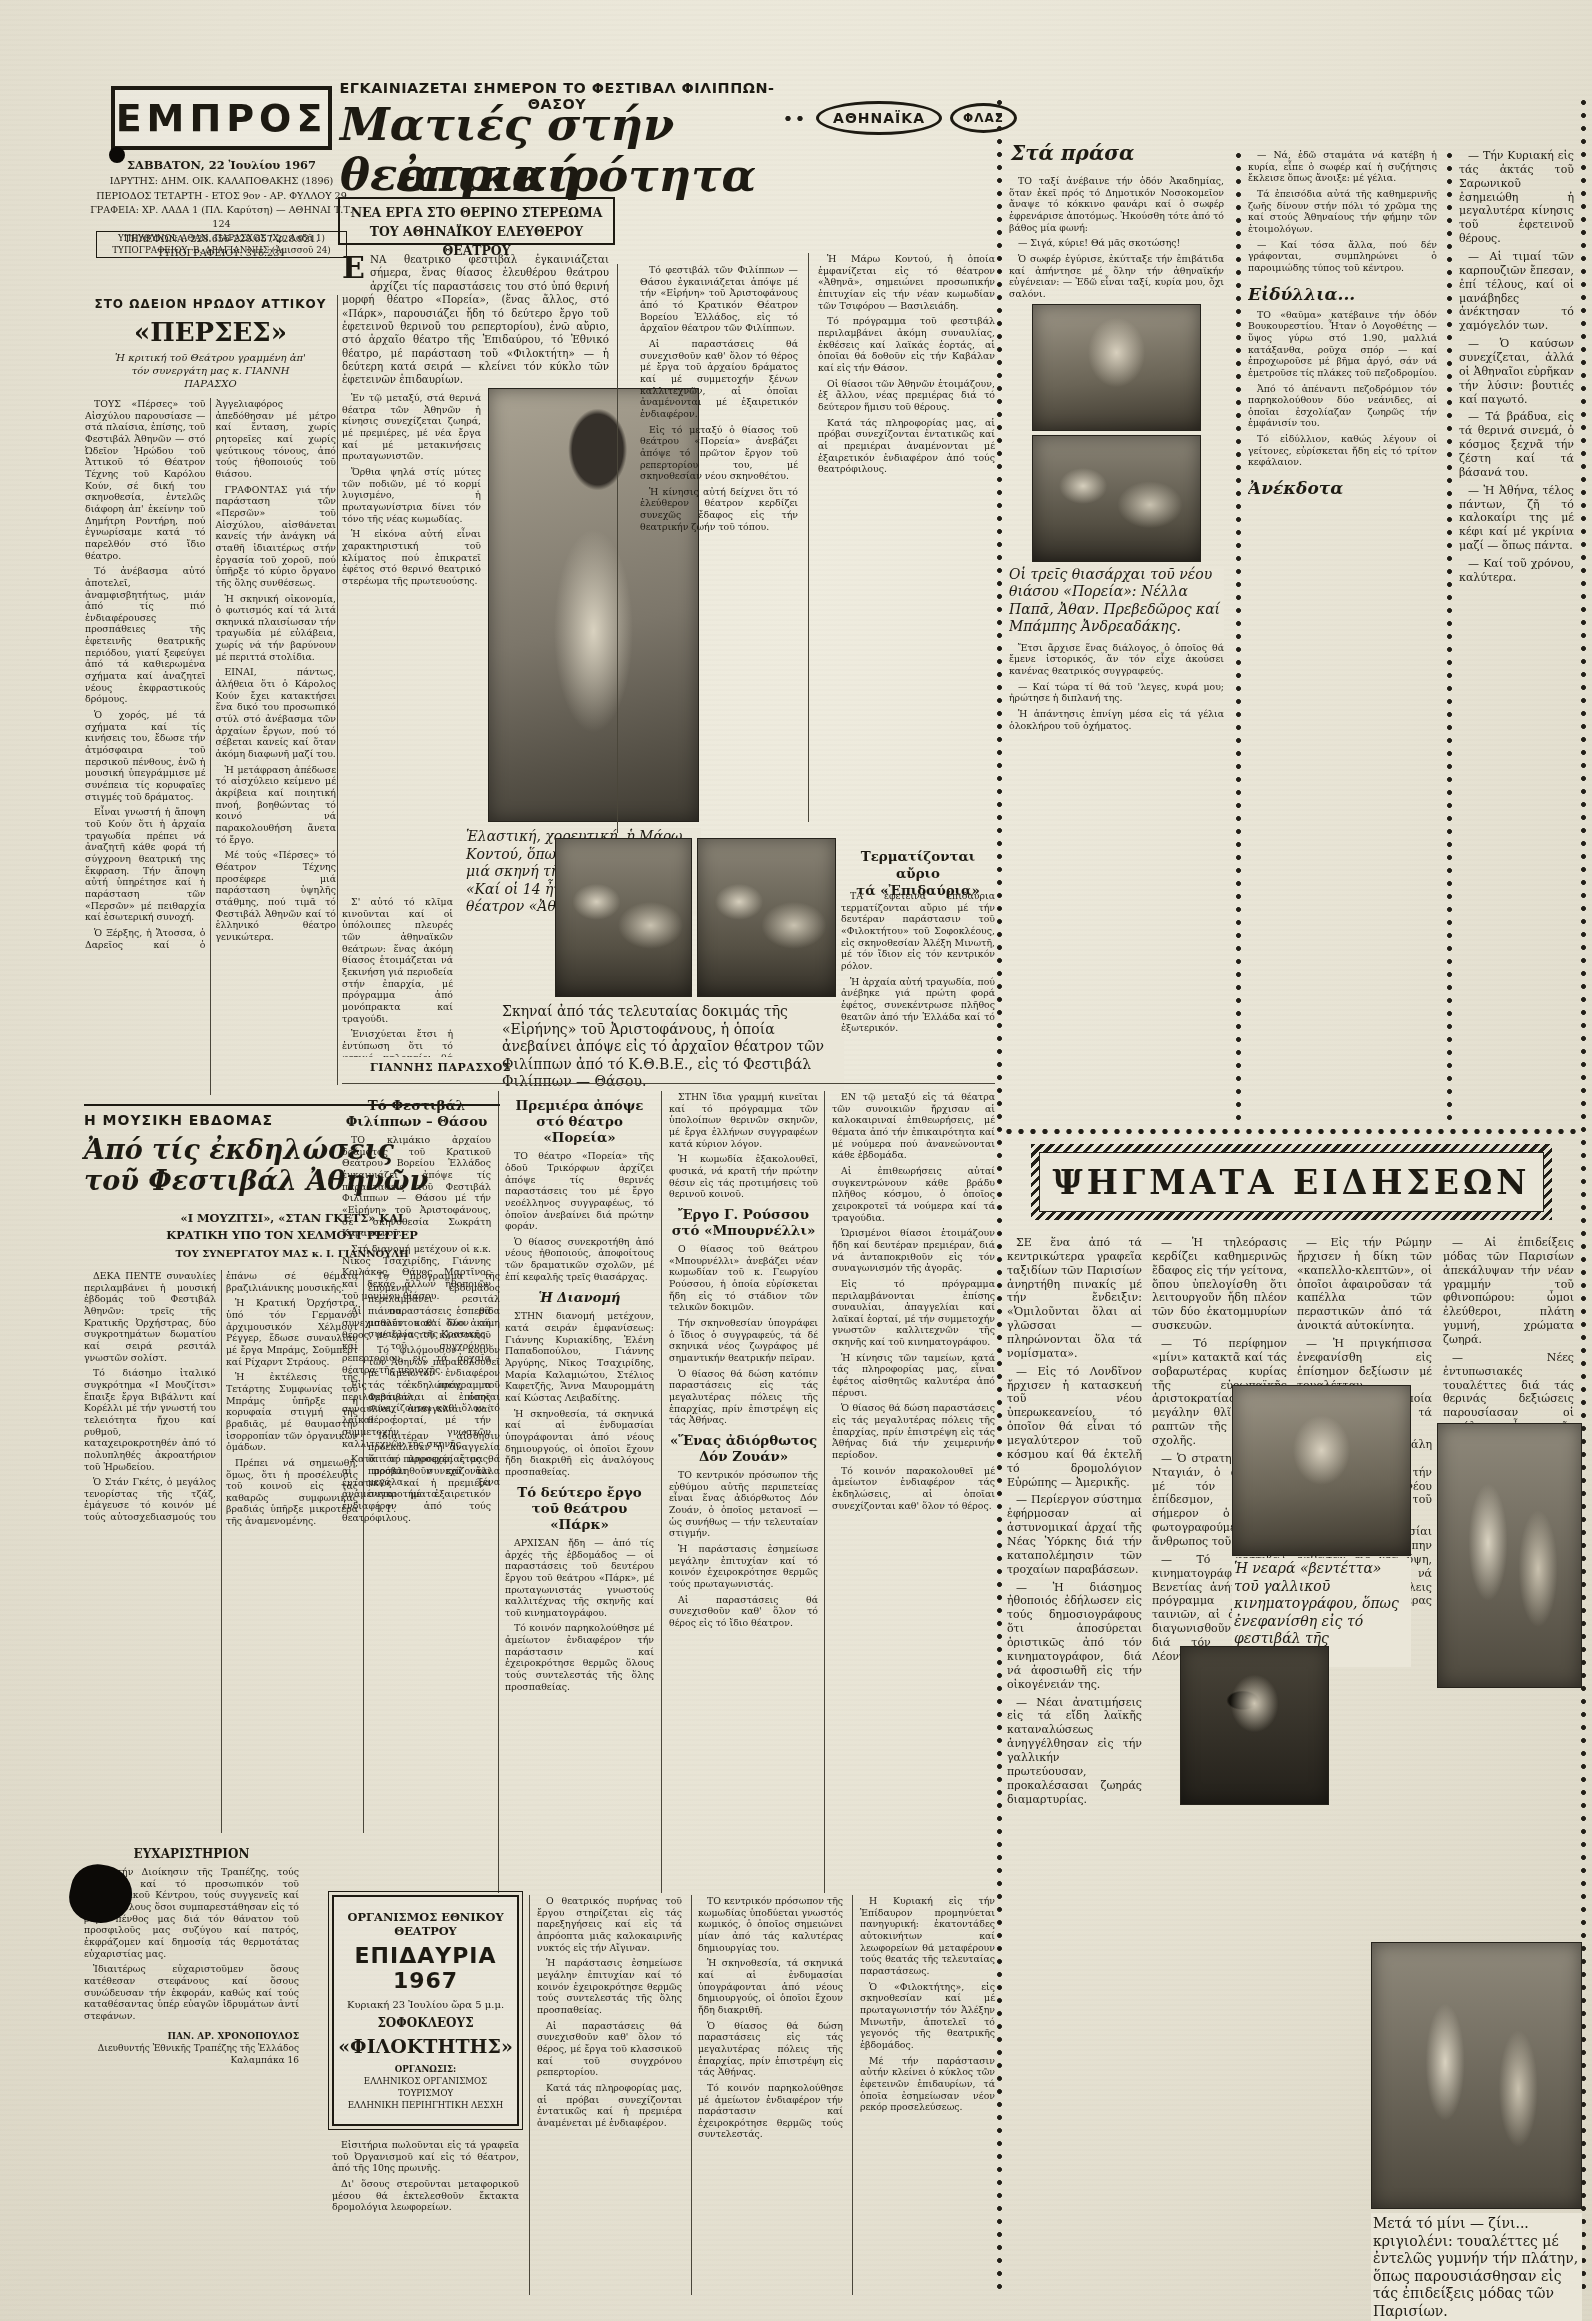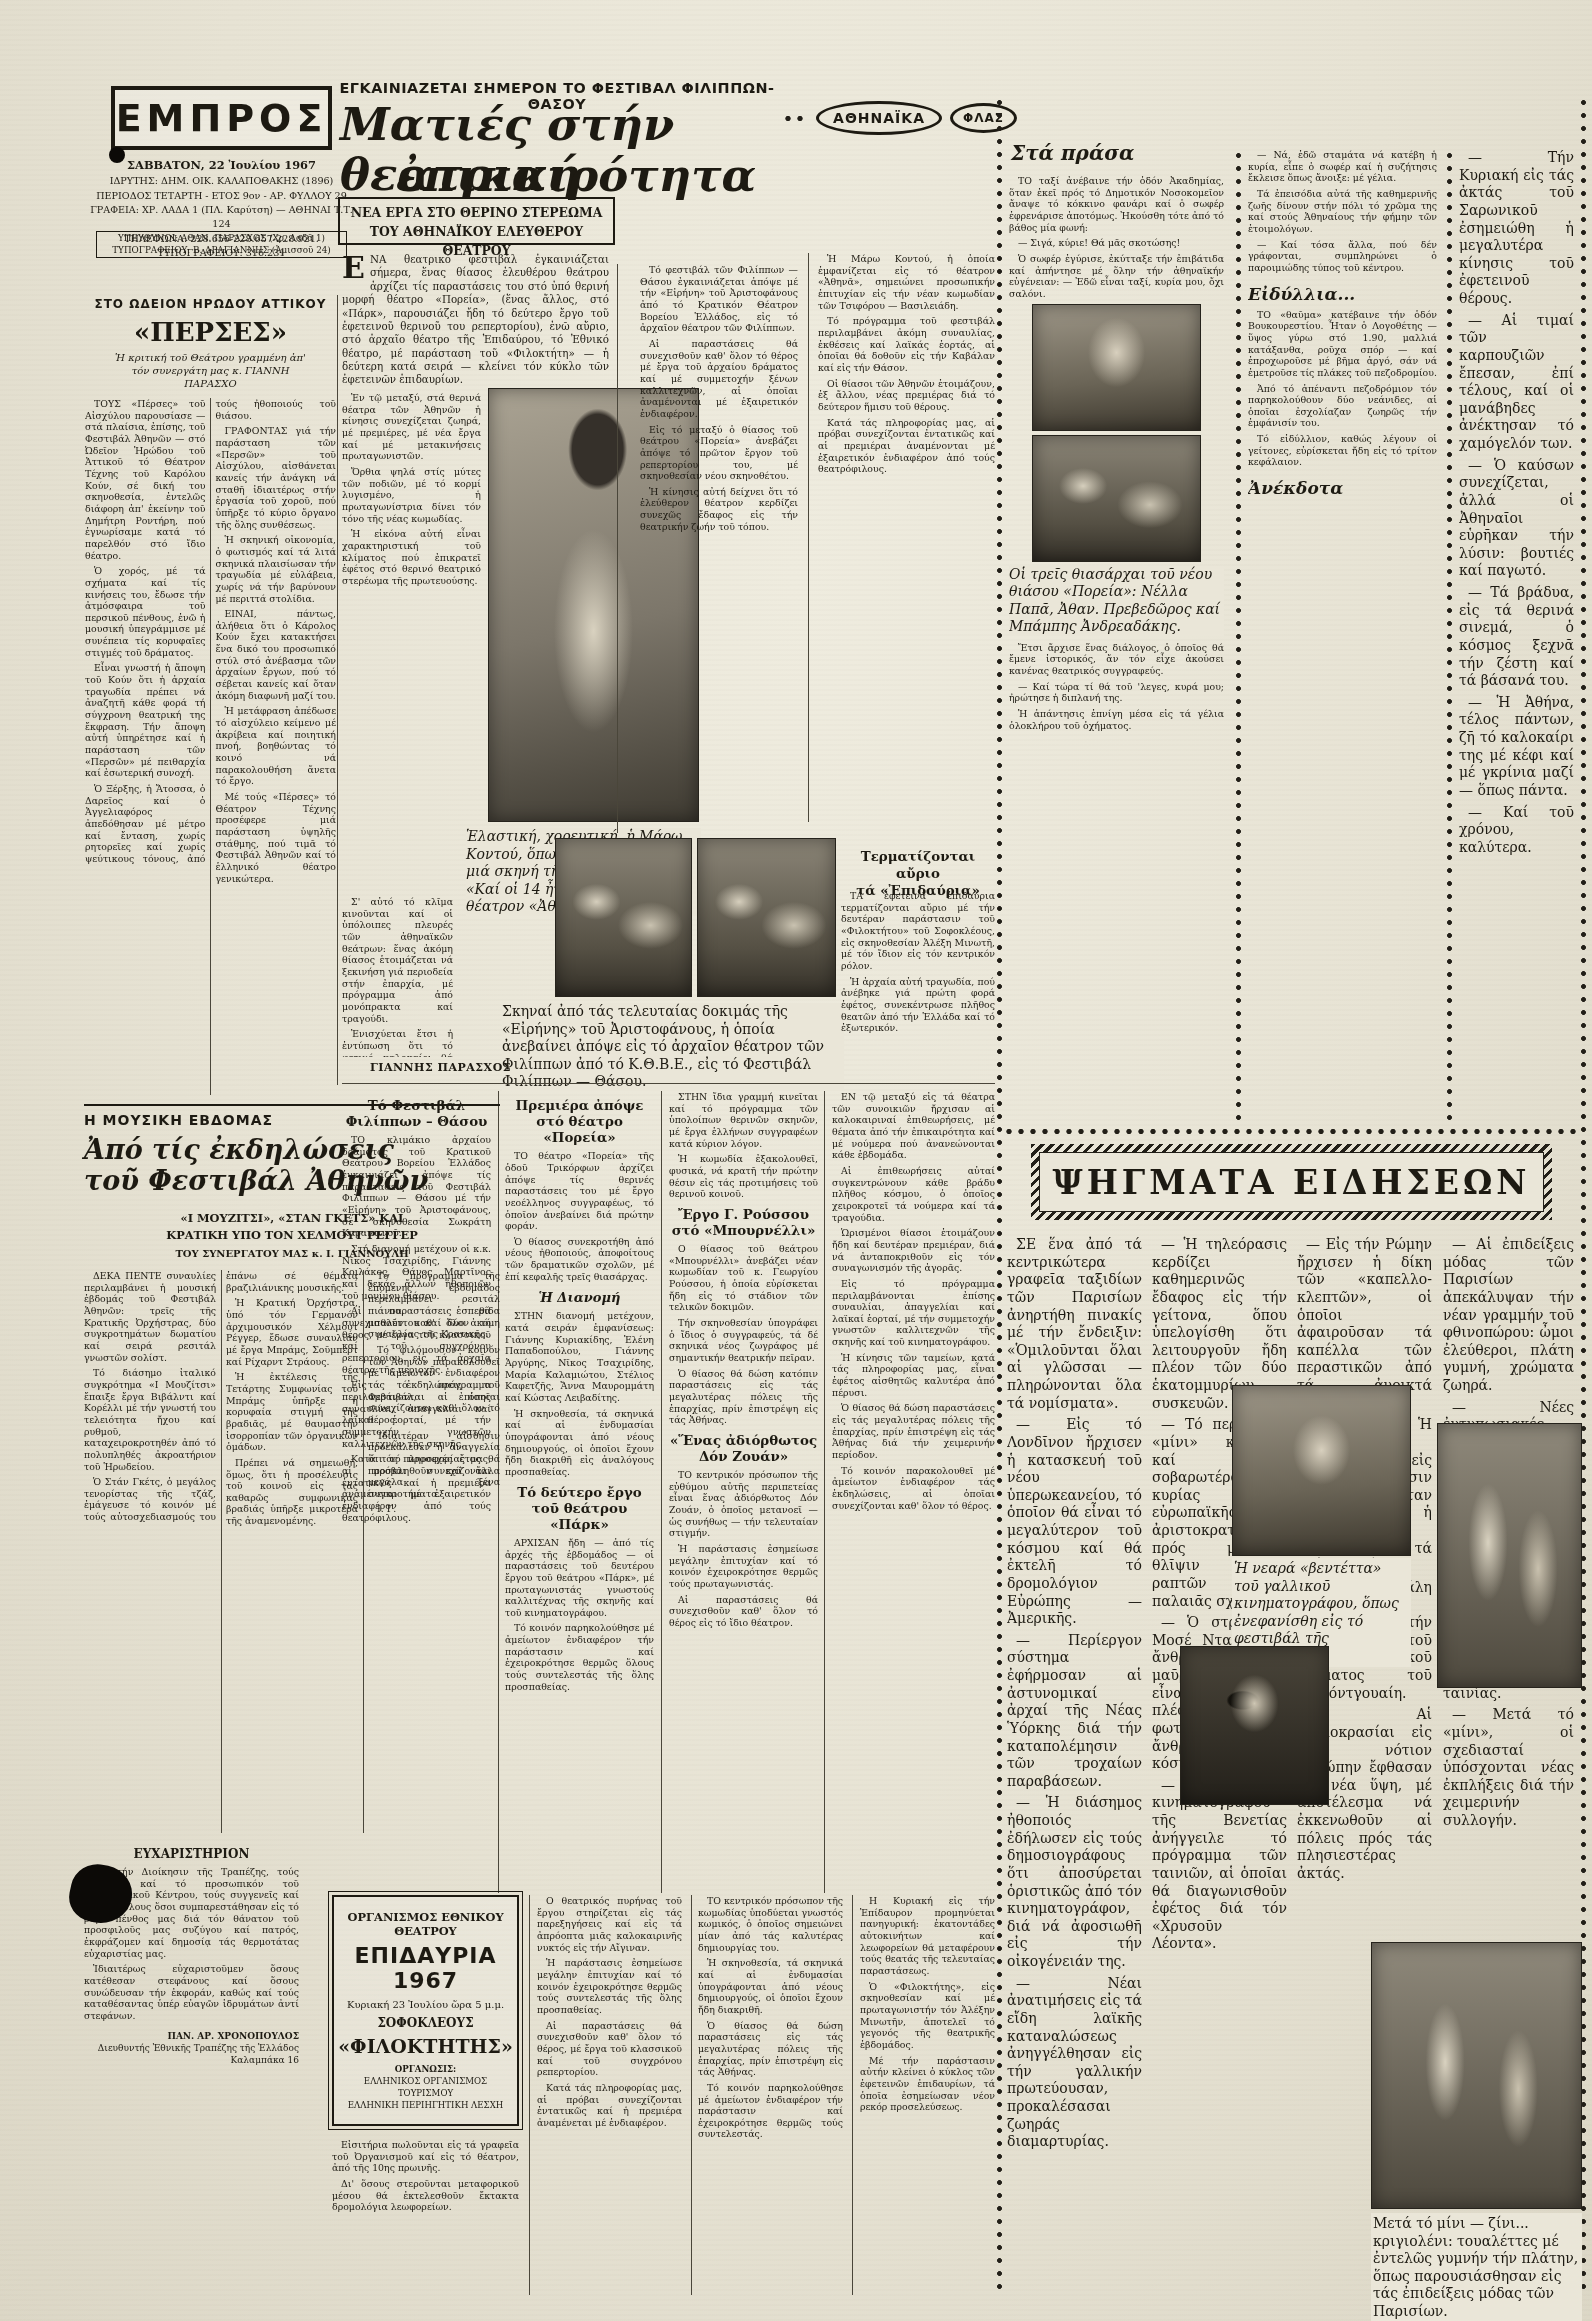--- a/index.html
+++ b/index.html
@@ -15,21 +15,21 @@
   .page::before{content:"";position:absolute;inset:0;pointer-events:none;
     background:repeating-linear-gradient(0deg, rgba(60,50,30,0.015) 0 2px, transparent 2px 5px);}
   .abs{position:absolute}
   .b{font-weight:bold}
   .i{font-style:italic}
   .c{text-align:center}
   .pre{white-space:pre-line}
   .clip{overflow:hidden}
   .sans{font-family:"DejaVu Sans",sans-serif}
   .small{font-size:9.4px;line-height:1.24;text-align:justify}
-  .tiny{font-size:14px;line-height:1.26;text-align:justify}
+  .tiny{font-size:11px;line-height:1.26;text-align:justify}
   .small p,.tiny p{margin:0 0 4px;text-indent:9px}
   .lead-text{font-size:10.3px;line-height:1.3;text-align:justify}
   .lead-text p{margin:0 0 5px}
   .lead-text p:first-child::first-letter{float:left;font-size:30px;line-height:.85;padding:2px 5px 0 0;font-weight:bold}
   .kicker{font-size:12px;letter-spacing:1px}
   .colhead{font-size:13.4px;font-weight:bold;text-align:center;line-height:1.2;margin:6px 0 5px}
   .subcolhead{font-size:13px;font-weight:bold;font-style:italic;text-align:center;margin:8px 0 5px}
   .vrule{position:absolute;width:1px;background:var(--rule)}
   .hrule{position:absolute;height:0;border-top:2px solid var(--ink)}
   .hrule-thin{position:absolute;height:0;border-top:1px solid var(--rule)}
@@ -83,20 +83,21 @@
 
   <div class="abs c b pre" style="left:338px;top:197px;width:277px;height:48px;border:2px solid var(--ink);font-size:12.4px;line-height:1.55;padding-top:4px">ΝΕΑ ΕΡΓΑ ΣΤΟ ΘΕΡΙΝΟ ΣΤΕΡΕΩΜΑ
 ΤΟΥ ΑΘΗΝΑΪΚΟΥ ΕΛΕΥΘΕΡΟΥ ΘΕΑΤΡΟΥ</div>
 
   <div class="abs" style="left:85px;top:297px;width:251px">
     <div class="c b sans kicker">ΣΤΟ ΩΔΕΙΟΝ ΗΡΩΔΟΥ ΑΤΤΙΚΟΥ</div>
     <div class="c b" style="font-size:26px;margin:6px 0 4px">«ΠΕΡΣΕΣ»</div>
     <div class="c i" style="font-size:10px;width:209px;margin:0 auto 8px;line-height:1.3">Ἡ κριτική τοῦ Θεάτρου γραμμένη ἀπ' τόν συνεργάτη μας κ. ΓΙΑΝΝΗ ΠΑΡΑΣΧΟ</div>
     <div class="small clip" style="height:697px;column-count:2;column-gap:10px;column-rule:1px solid var(--rule)">
         <p>ΤΟΥΣ «Πέρσες» τοῦ Αἰσχύλου παρουσίασε — στά πλαίσια, ἐπίσης, τοῦ Φεστιβάλ Ἀθηνῶν — στό Ὠδεῖον Ἡρώδου τοῦ Ἀττικοῦ τό Θέατρον Τέχνης τοῦ Καρόλου Κούν, σέ δική του σκηνοθεσία, ἐντελῶς διάφορη ἀπ' ἐκείνην τοῦ Δημήτρη Ροντήρη, πού ἐγνωρίσαμε κατά τό παρελθόν στό ἴδιο θέατρο.</p>
+        <p>Τό ἀνέβασμα αὐτό ἀποτελεῖ, ἀναμφισβητήτως, μιάν ἀπό τίς πιό ἐνδιαφέρουσες προσπάθειες τῆς ἐφετεινῆς θεατρικῆς περιόδου, γιατί ξεφεύγει ἀπό τά καθιερωμένα σχήματα καί ἀναζητεῖ νέους ἐκφραστικούς δρόμους.</p>
         <p>Ὁ χορός, μέ τά σχήματα καί τίς κινήσεις του, ἔδωσε τήν ἀτμόσφαιρα τοῦ περσικοῦ πένθους, ἐνῶ ἡ μουσική ὑπεγράμμισε μέ συνέπεια τίς κορυφαῖες στιγμές τοῦ δράματος.</p>
         <p>Εἶναι γνωστή ἡ ἄποψη τοῦ Κούν ὅτι ἡ ἀρχαία τραγωδία πρέπει νά ἀναζητῆ κάθε φορά τή σύγχρονη θεατρική της ἔκφραση. Τήν ἄποψη αὐτή ὑπηρέτησε καί ἡ παράσταση τῶν «Περσῶν» μέ πειθαρχία καί ἐσωτερική συνοχή.</p>
         <p>Ὁ Ξέρξης, ἡ Ἄτοσσα, ὁ Δαρεῖος καί ὁ Ἀγγελιαφόρος ἀπεδόθησαν μέ μέτρο καί ἔνταση, χωρίς ρητορεῖες καί χωρίς ψεύτικους τόνους, ἀπό τούς ἠθοποιούς τοῦ θιάσου.</p>
         <p>ΓΡΑΦΟΝΤΑΣ γιά τήν παράσταση τῶν «Περσῶν» τοῦ Αἰσχύλου, αἰσθάνεται κανείς τήν ἀνάγκη νά σταθῆ ἰδιαιτέρως στήν ἐργασία τοῦ χοροῦ, πού ὑπῆρξε τό κύριο ὄργανο τῆς ὅλης συνθέσεως.</p>
         <p>Ἡ σκηνική οἰκονομία, ὁ φωτισμός καί τά λιτά σκηνικά πλαισίωσαν τήν τραγωδία μέ εὐλάβεια, χωρίς νά τήν βαρύνουν μέ περιττά στολίδια.</p>
         <p>ΕΙΝΑΙ, πάντως, ἀλήθεια ὅτι ὁ Κάρολος Κούν ἔχει κατακτήσει ἕνα δικό του προσωπικό στύλ στό ἀνέβασμα τῶν ἀρχαίων ἔργων, πού τό σέβεται κανείς καί ὅταν ἀκόμη διαφωνῆ μαζί του.</p>
         <p>Ἡ μετάφραση ἀπέδωσε τό αἰσχύλειο κείμενο μέ ἀκρίβεια καί ποιητική πνοή, βοηθώντας τό κοινό νά παρακολουθήση ἄνετα τό ἔργο.</p>
         <p>Μέ τούς «Πέρσες» τό Θέατρον Τέχνης προσέφερε μιά παράσταση ὑψηλῆς στάθμης, πού τιμᾶ τό Φεστιβάλ Ἀθηνῶν καί τό ἑλληνικό θέατρο γενικώτερα.</p>
       </div>
   </div>

